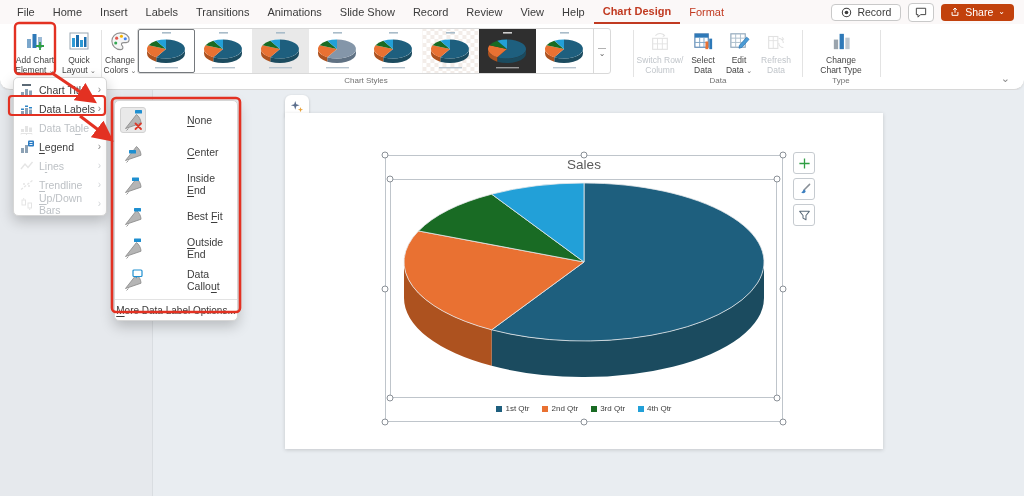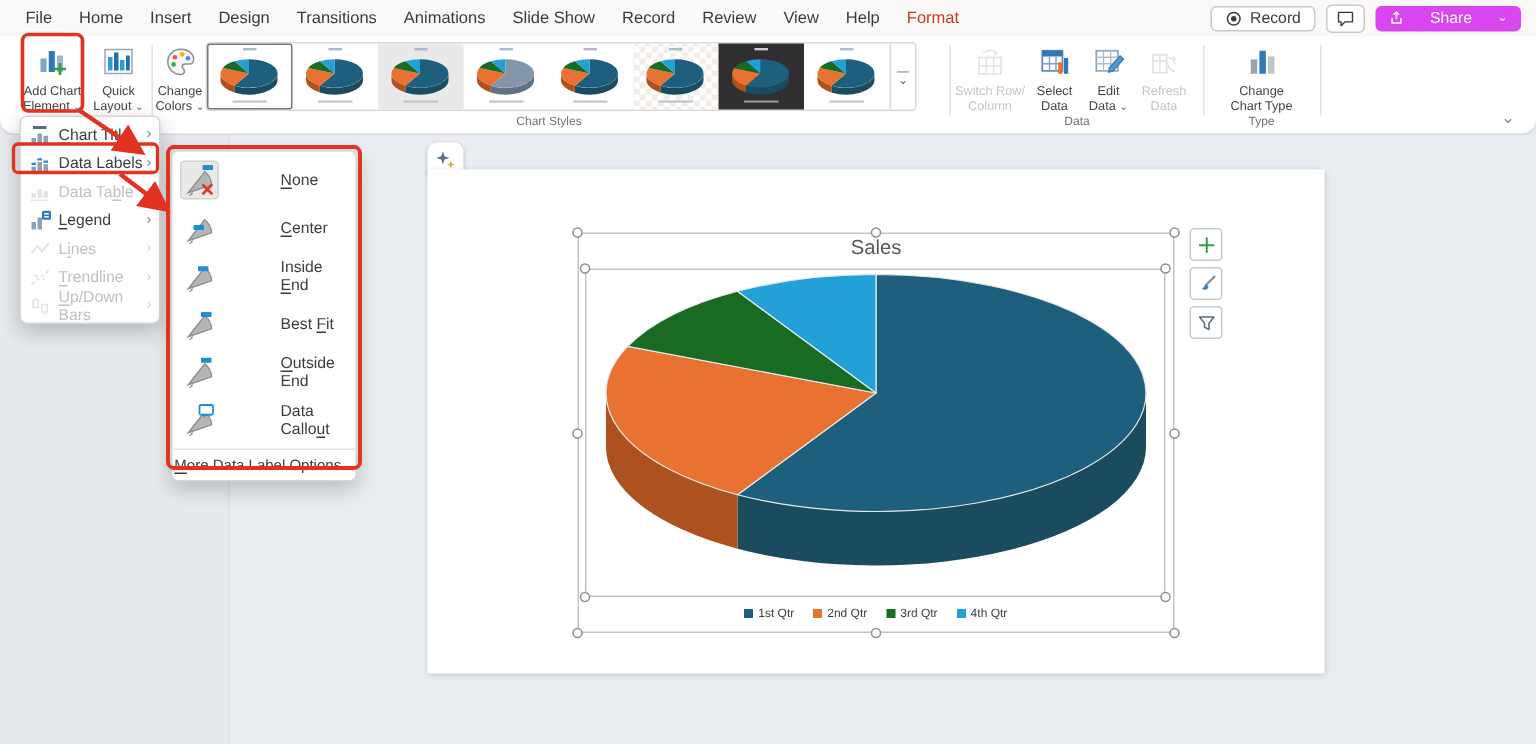--- a/index.html
+++ b/index.html
@@ -12,21 +12,21 @@
               display:flex; align-items:stretch; font-size:11px; }
   .menus { display:flex; align-items:stretch; padding-left:8px; }
   .menu-item { display:flex; align-items:center; padding:0 9px; cursor:default; color:#3b3b3b; }
   .menu-item.ctx { color:#c13a21; }
   .menu-item.ctx.active { border-bottom:2.5px solid #c13a21; font-weight:bold; }
   .tb-right { margin-left:auto; display:flex; align-items:center; gap:7px; padding-right:10px; }
   .record-btn { display:flex; align-items:center; gap:5px; border:1px solid #c9c9c9; border-radius:4px;
                 background:#fff; padding:1.5px 9px; font-size:10.5px; }
   .comment-btn { display:flex; align-items:center; justify-content:center; width:26px; height:19px;
                  border:1px solid #c9c9c9; border-radius:4px; background:#fff; }
-  .share-btn { display:flex; align-items:center; gap:17px; background:#d946ef; color:#fff; border-radius:4px;
+  .share-btn { display:flex; align-items:center; gap:5px; background:#c2410c; color:#fff; border-radius:4px;
                padding:2.5px 9px; font-size:10.5px; }
   .share-caret { font-size:8px; line-height:1; }
 
   
   .ribbon { position:absolute; left:0; top:24px; width:1024px; height:66px; background:#fff;
             border-bottom:1px solid #d8d8d8; border-radius:0 0 10px 10px; box-shadow:0 1px 2px rgba(0,0,0,.07); }
   .rbtn { position:absolute; top:5px; display:flex; flex-direction:column; align-items:center;
           font-size:8.5px; color:#444; line-height:1.18; text-align:center; cursor:default; }
   .rbtn .ric { height:24px; display:flex; align-items:flex-end; justify-content:center; margin-bottom:2px; }
   .rbtn.disabled { color:#c0c5ca; }
@@ -95,28 +95,29 @@
 </style>
 </head>
 <body>
 <div class="app">
 
 <div class="titlebar">
   <div class="menus" id="menus">
         <div class="menu-item">File</div>
         <div class="menu-item">Home</div>
         <div class="menu-item">Insert</div>
-        <div class="menu-item">Design</div>
+        <div class="menu-item">Labels</div>
         <div class="menu-item">Transitions</div>
         <div class="menu-item">Animations</div>
         <div class="menu-item">Slide Show</div>
         <div class="menu-item">Record</div>
         <div class="menu-item">Review</div>
         <div class="menu-item">View</div>
         <div class="menu-item">Help</div>
+        <div class="menu-item ctx active">Chart Design</div>
         <div class="menu-item ctx">Format</div>
       </div>
   <div class="tb-right">
     <div class="record-btn">
       <svg width="11" height="11" viewBox="0 0 12 12">
             <circle cx="6" cy="6" r="4.6" fill="none" stroke="#3b3b3b" stroke-width="1.1"></circle>
             <circle cx="6" cy="6" r="2" fill="#3b3b3b"></circle>
           </svg>
       <span>Record</span>
     </div>

